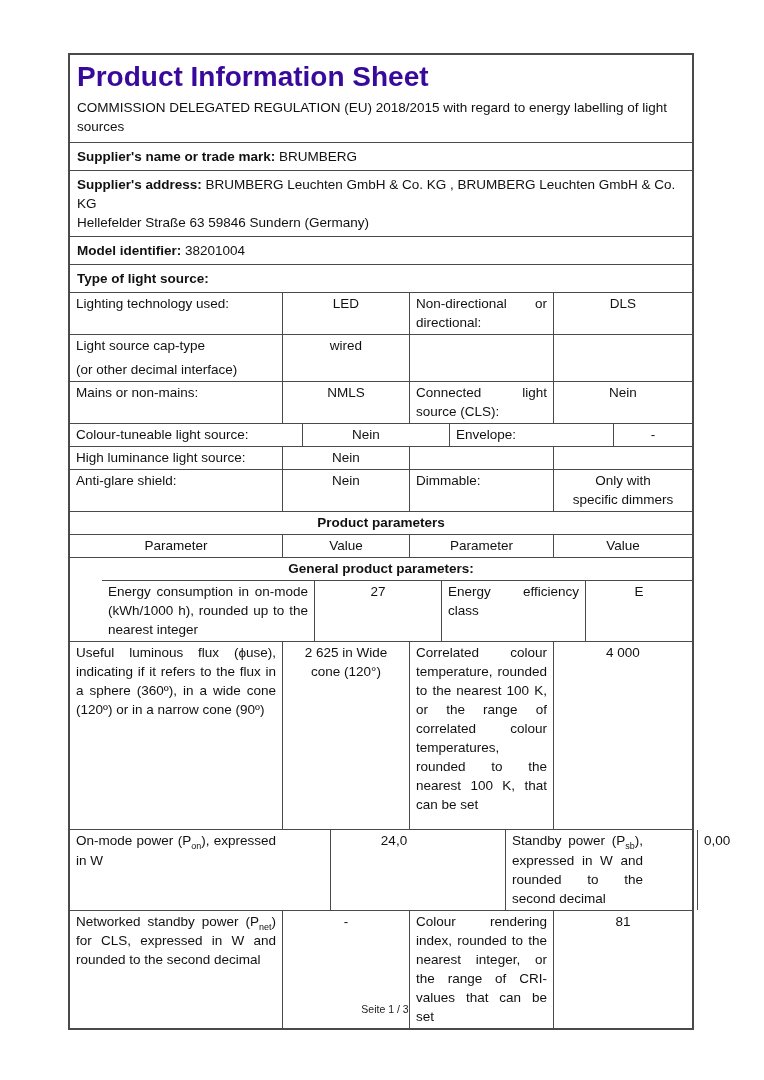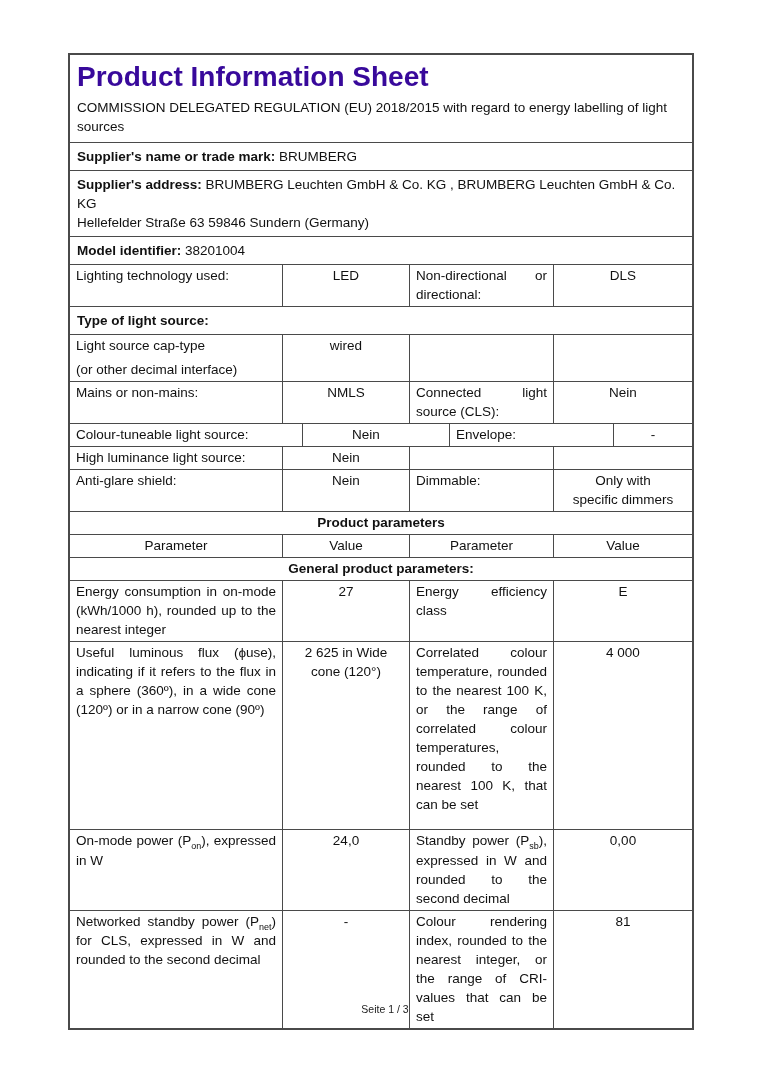--- a/index.html
+++ b/index.html
@@ -25,22 +25,22 @@
   .r-model { min-height:26px; }
   .r-type { min-height:25px; }
   
   .grid4 { display:grid; grid-template-columns:212px 127px 144px 1fr; align-items:stretch; }
   .grid4 > div { padding:1px 6px 2px 6px; }
   .grid4 > div + div { border-left:1px solid #4a4a4a; }
   .cell-p { text-align:justify; }
   .cell-v { text-align:center; white-space:pre-line; }
   .h-r6 { min-height:39px; } .h-r7 { min-height:44px; } .h-r8 { min-height:40px; }
   .h-r9 { min-height:21px;gap:20px; } .h-r10 { min-height:20px; } .h-r11 { min-height:40px; }
-  .h-energy { min-height:57px; } .h-flux { min-height:188px; }
-  .h-onmode { min-height:76px; } .h-net { min-height:113px; }
+  .h-energy { min-height:57px;margin-left:32px; } .h-flux { min-height:188px; }
+  .h-onmode { min-height:76px;gap:48px; } .h-net { min-height:113px; }
   .sub2 { display:block; margin-top:5px; }
   .center-head { text-align:center; font-weight:bold; padding:1px 6px 2px 6px; min-height:20px; }
   .colhead { min-height:21px; }
   .colhead > div { text-align:center; }
   sub { font-size:9px; line-height:1; }
   .footer {
     position:absolute; left:68px; top:1003px; width:634px;
     text-align:center; font-size:10.5px; color:#222;
   }
 </style>
@@ -63,29 +63,29 @@
     <b>Supplier's address:</b>
     <span class="val">BRUMBERG Leuchten GmbH &amp; Co. KG , BRUMBERG Leuchten GmbH &amp; Co. KG
 Hellefelder Straße 63 59846 Sundern (Germany)</span>
   </div>
 
   <div class="row lrow r-model">
     <b>Model identifier:</b>
     <span class="val">38201004</span>
   </div>
 
+  <div class="row lrow r-type">
+    <b>Type of light source:</b>
+  </div>
+
   <div class="row grid4 h-r6">
     <div class="cell-p">Lighting technology used:</div>
     <div class="cell-v">LED</div>
     <div class="cell-p">Non-directional or directional:</div>
     <div class="cell-v">DLS</div>
-  </div>
-
-  <div class="row lrow r-type">
-    <b>Type of light source:</b>
   </div>
 
   <div class="row grid4 h-r7">
     <div class="cell-p">
       <span>Light source cap-type</span>
       <span class="sub2">(or other decimal interface)</span>
     </div>
     <div class="cell-v">wired</div>
     <div class="cell-p"></div>
     <div class="cell-v"></div>

